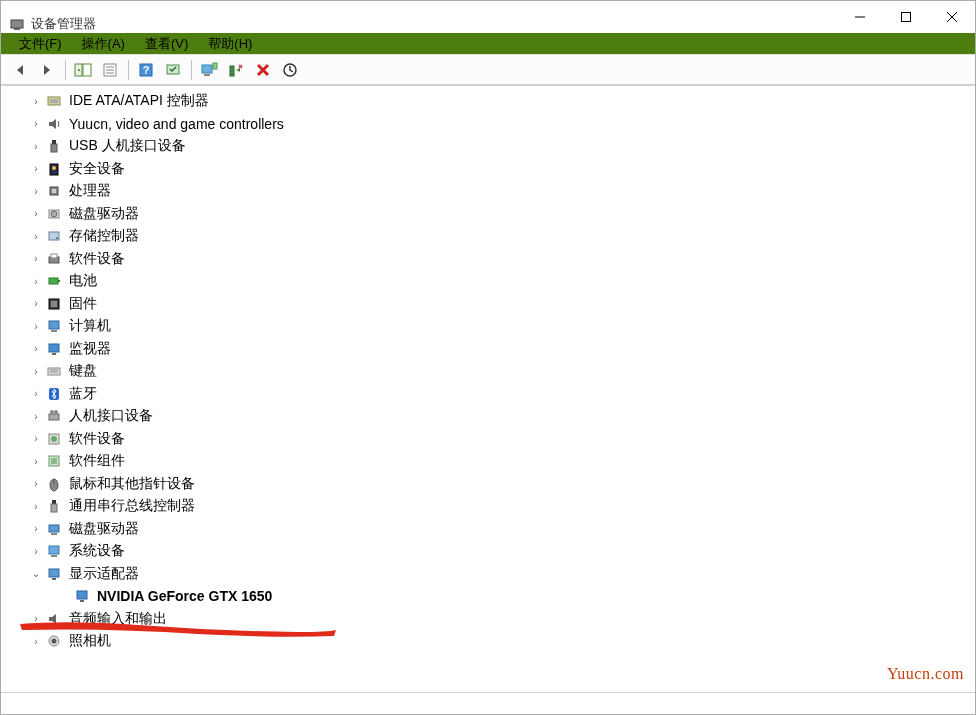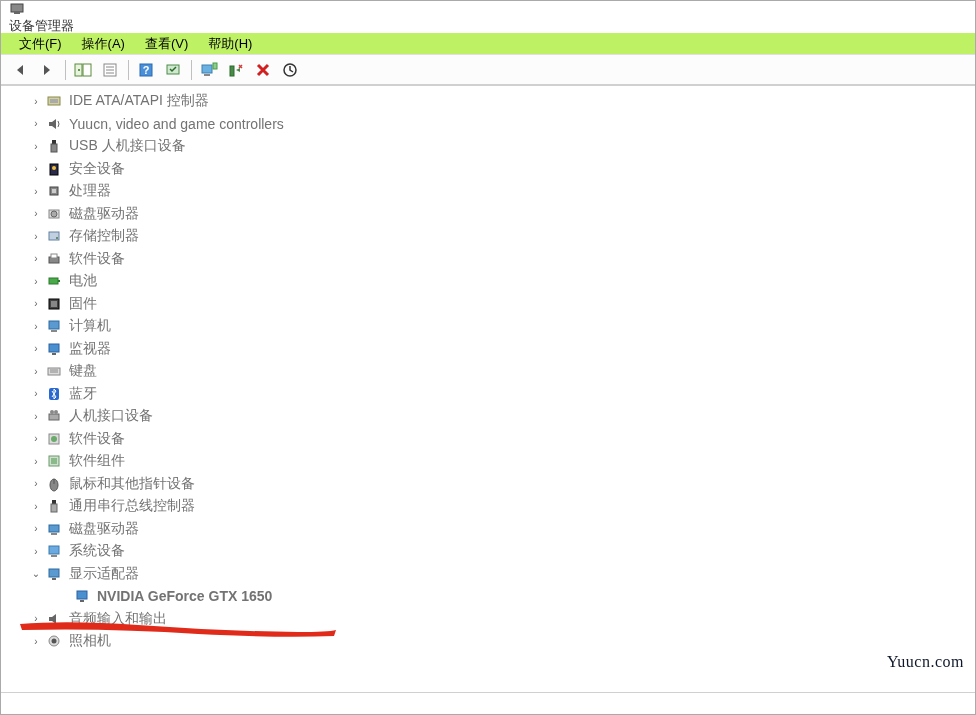--- a/index.html
+++ b/index.html
@@ -16,24 +16,23 @@
       width: 976px;
       height: 715px;
       background: #fff;
       border: 1px solid #aaa;
       display: flex;
       flex-direction: column;
     }
     .titlebar {
       height: 32px;
       display: flex;
-      align-items: flex-start;
+      align-items: flex-end;
       background: #fff;
       padding-left: 8px;
-      flex-direction: column;
     }
     .titlebar .app-icon {
       width: 16px; height: 16px;
       margin-right: 6px;
       display: flex; align-items: center; justify-content: center;
     }
     .titlebar .title {
       font-size: 13px;
       color: #333;
       flex: 1;
@@ -43,21 +42,21 @@
       width: 46px; height: 32px;
       display: flex; align-items: center; justify-content: center;
       color: #333;
     }
     .menubar {
       height: 22px;
       display: flex;
       align-items: center;
       padding: 0 8px;
       border-bottom: 1px solid #e0e0e0;
-      background: #bef264;
+      background: #4d7c0f;
     }
     .menubar .menu-item {
       padding: 2px 10px;
       font-size: 13px;
       color: #000;
     }
     .toolbar {
       height: 30px;
       display: flex;
       align-items: center;
@@ -104,40 +103,40 @@
       font-size: 10px;
       margin-right: 2px;
       cursor: pointer;
       user-select: none;
     }
     .node-icon {
       width: 18px; height: 18px;
       display: inline-flex; align-items: center; justify-content: center;
       margin-right: 6px;
     }
-    .node-label { color: #737373; }
+    .node-label { color: #000000; }
     .statusbar-space {
       height: 22px;
       border-top: 1px solid #d0d0d0;
       background: #fff;
     }
     .annotation {
       position: absolute;
       left: 18px;
       top: 618px;
       width: 320px;
       height: 18px;
       pointer-events: none;
     }
     .annotation svg { width: 100%; height: 100%; overflow: visible; }
     .watermark {
       position: absolute;
       right: 12px;
-      bottom: 44px;
-      color: #0f172a;
+      bottom: 32px;
+      color: #c2410c;
       font-size: 16px;
       font-family: "Times New Roman", serif;
       font-weight: 500;
       letter-spacing: 0.5px;
     }
     ::-webkit-scrollbar { width: 17px; }
     ::-webkit-scrollbar-track { background: #f0f0f0; }
     ::-webkit-scrollbar-thumb { background: #c0c0c0; }
     ::-webkit-scrollbar-button {
       background: #f0f0f0;

